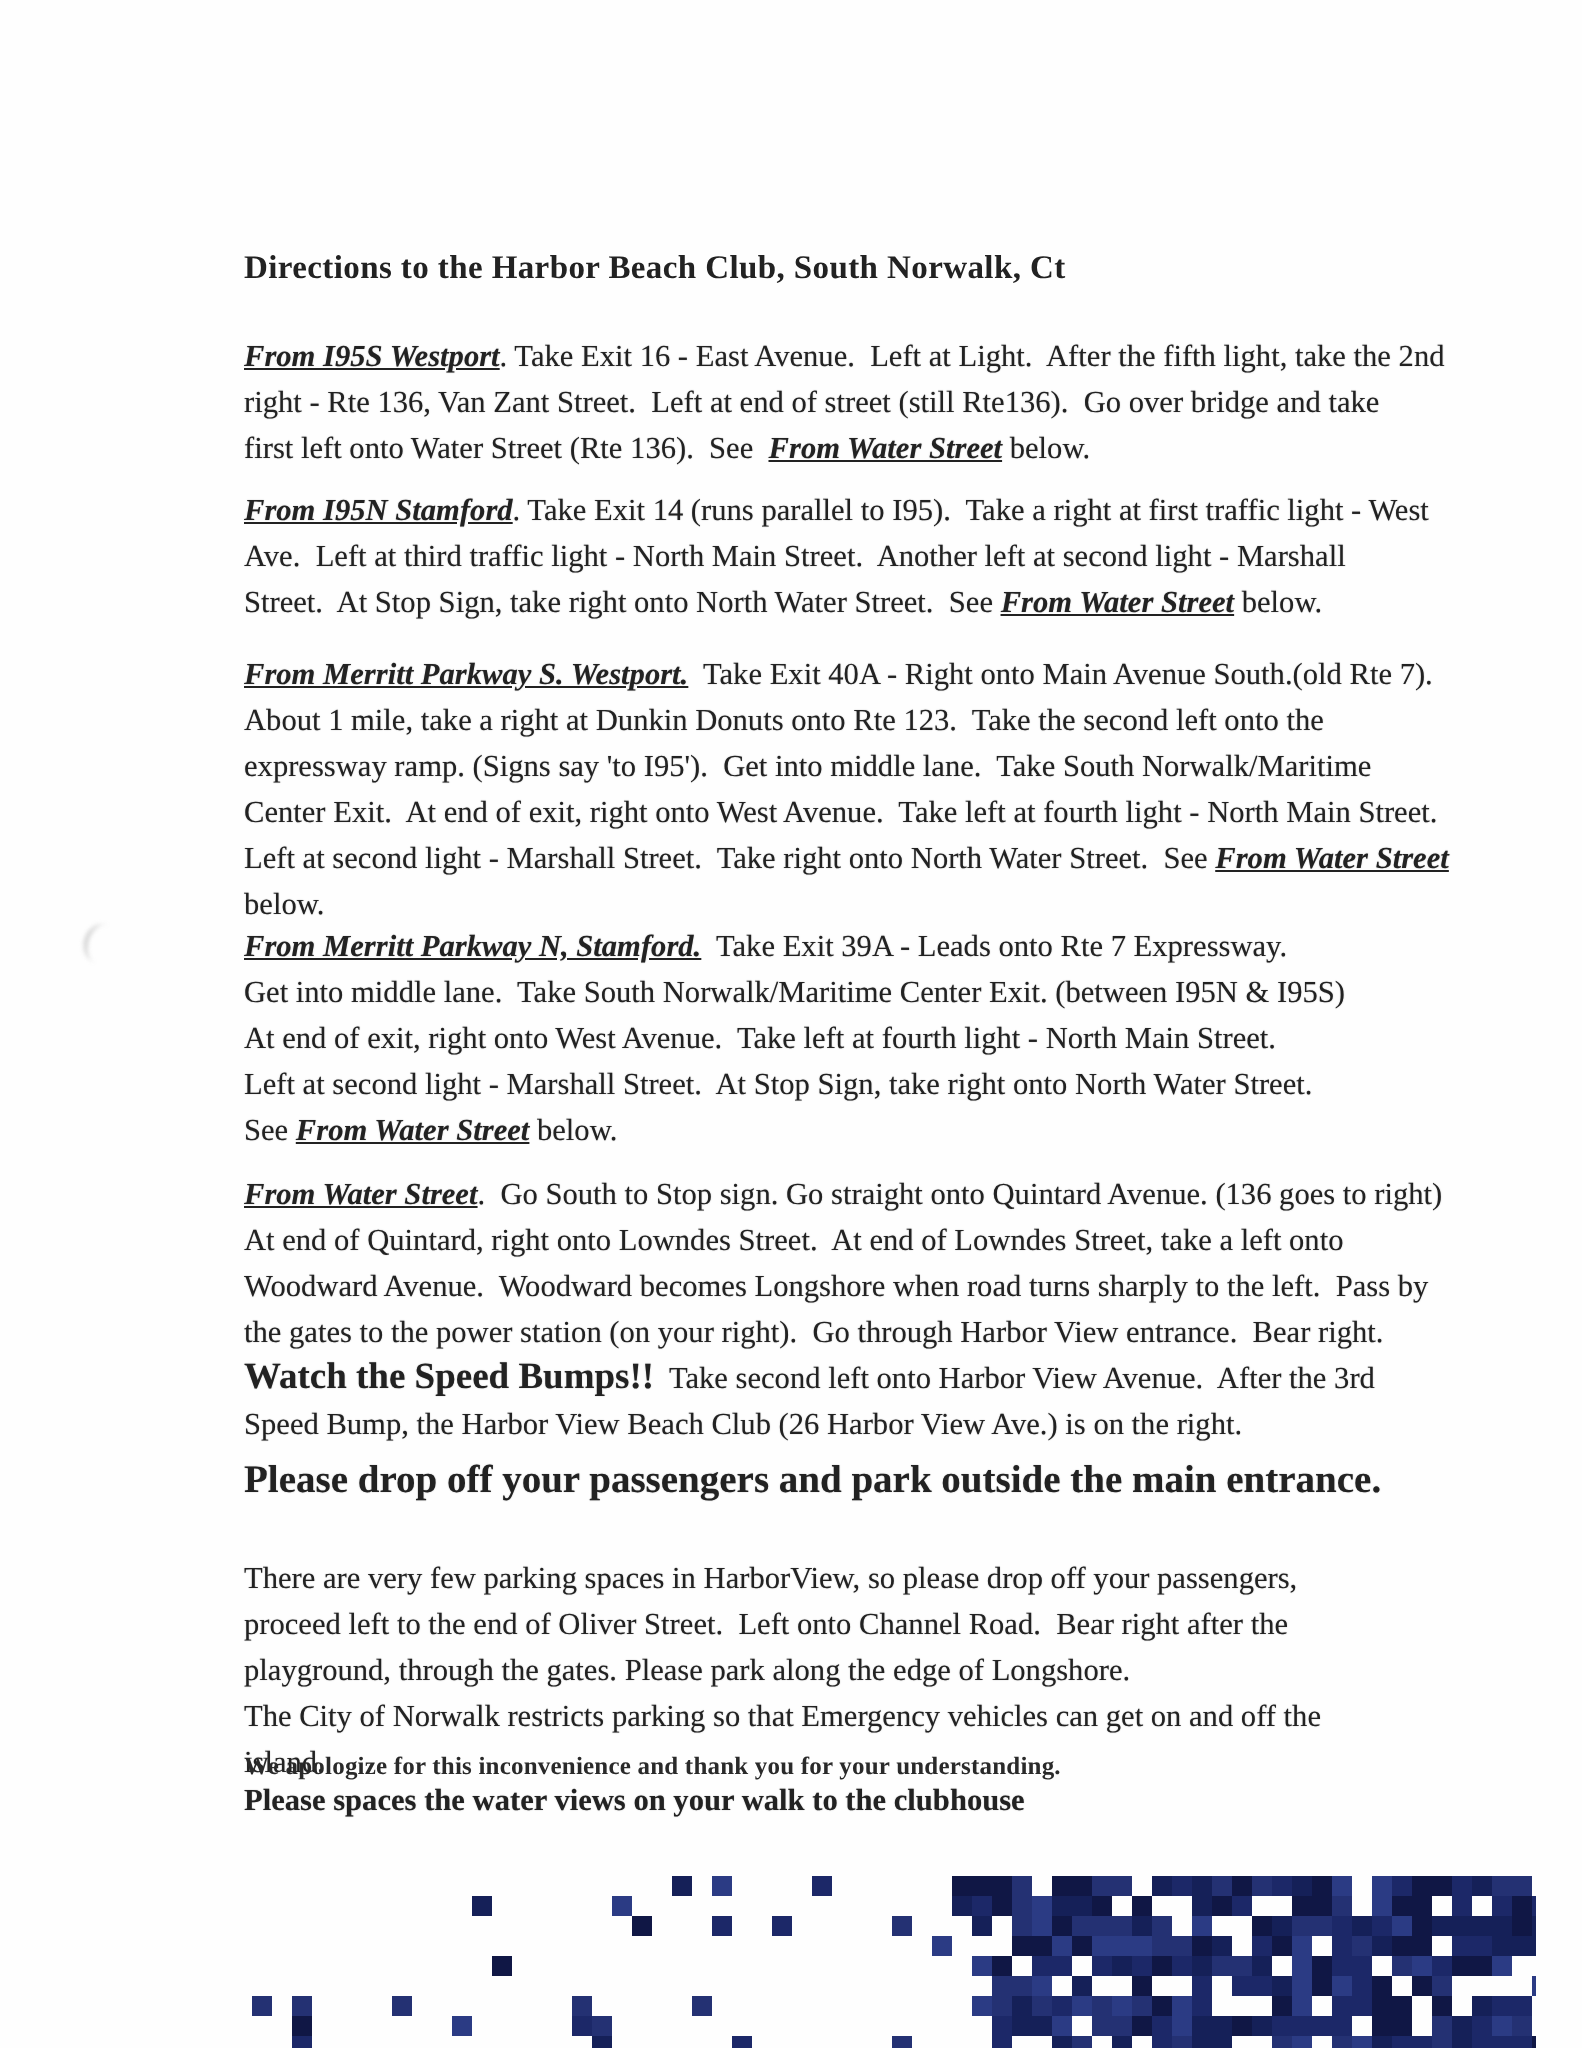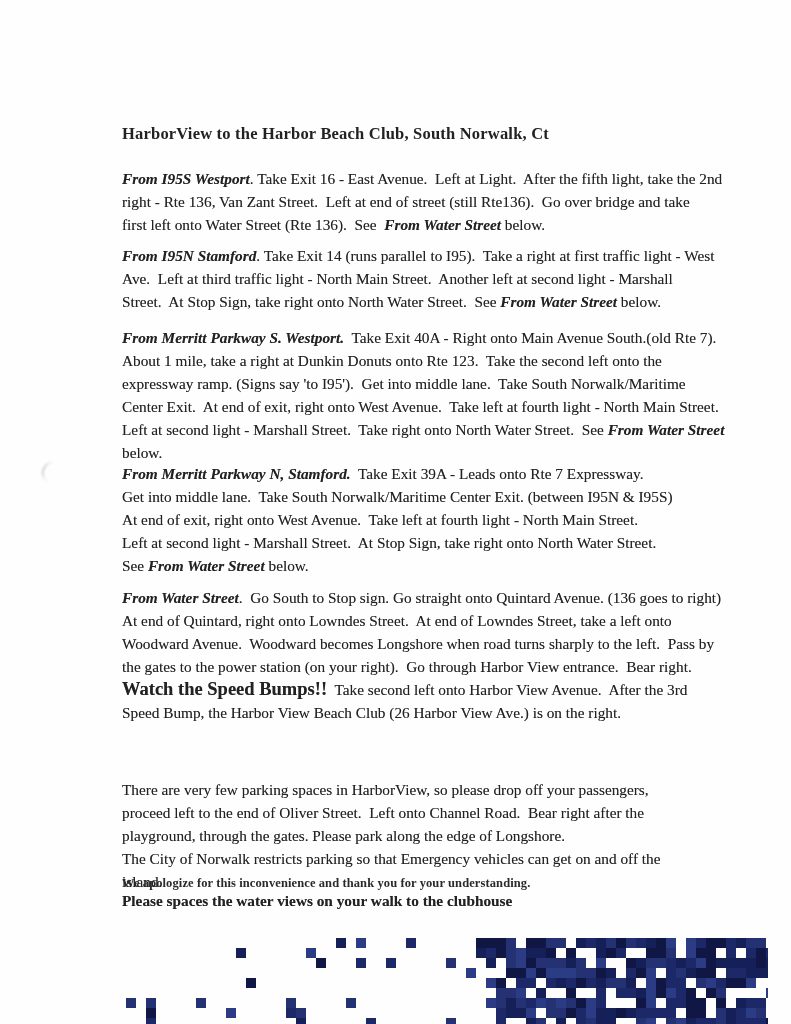--- a/index.html
+++ b/index.html
@@ -27,21 +27,21 @@
     white-space:pre-wrap;
     text-shadow:0 0 0.6px rgba(50,50,50,0.45);
   }
   .p1{top:167px;}
   .p2{top:244px;}
   .p3{top:326px;}
   .p4{top:462px;}
   .p5{top:586px;}
   .boldpara{top:778px;font-weight:normal;font-size:15.3px;}
   .seg-n{}
-  .seg-bi{font-weight:bold;font-style:italic;}
+  .seg-bi{font-weight:bold;font-style:italic;text-decoration:underline;}
   .seg-bb{font-weight:bold;font-size:18.5px;}
   .big{
     left:122px;top:730px;
     font-size:19.5px;font-weight:bold;
     white-space:pre;
     text-shadow:0 0 0.6px rgba(50,50,50,0.45);
   }
   .mono{
     left:122px;top:876px;
     font-family:Liberation Serif, serif;
@@ -63,31 +63,32 @@
     transform:rotate(18deg);
     filter:blur(1px);
   }
   .noise-block{position:absolute;}
 </style>
 </head>
 <body>
 
 <div class="page">
 
-  <div class="abs title">HarborView to the Harbor Beach Club, South Norwalk, Ct</div>
+  <div class="abs title">Directions to the Harbor Beach Club, South Norwalk, Ct</div>
 
   <div id="paras">
       <div class="para p1"><span class="seg-bi">From I95S Westport</span><span class="seg-n">. Take Exit 16 - East Avenue.  Left at Light.  After the fifth light, take the 2nd</span><br><span class="seg-n">right - Rte 136, Van Zant Street.  Left at end of street (still Rte136).  Go over bridge and take</span><br><span class="seg-n">first left onto Water Street (Rte 136).  See  </span><span class="seg-bi">From Water Street</span><span class="seg-n"> below.</span></div>
       <div class="para p2"><span class="seg-bi">From I95N Stamford</span><span class="seg-n">. Take Exit 14 (runs parallel to I95).  Take a right at first traffic light - West</span><br><span class="seg-n">Ave.  Left at third traffic light - North Main Street.  Another left at second light - Marshall</span><br><span class="seg-n">Street.  At Stop Sign, take right onto North Water Street.  See </span><span class="seg-bi">From Water Street</span><span class="seg-n"> below.</span></div>
       <div class="para p3"><span class="seg-bi">From Merritt Parkway S. Westport.</span><span class="seg-n">  Take Exit 40A - Right onto Main Avenue South.(old Rte 7).</span><br><span class="seg-n">About 1 mile, take a right at Dunkin Donuts onto Rte 123.  Take the second left onto the</span><br><span class="seg-n">expressway ramp. (Signs say 'to I95').  Get into middle lane.  Take South Norwalk/Maritime</span><br><span class="seg-n">Center Exit.  At end of exit, right onto West Avenue.  Take left at fourth light - North Main Street.</span><br><span class="seg-n">Left at second light - Marshall Street.  Take right onto North Water Street.  See </span><span class="seg-bi">From Water Street</span><br><span class="seg-n">below.</span></div>
       <div class="para p4"><span class="seg-bi">From Merritt Parkway N, Stamford.</span><span class="seg-n">  Take Exit 39A - Leads onto Rte 7 Expressway.</span><br><span class="seg-n">Get into middle lane.  Take South Norwalk/Maritime Center Exit. (between I95N &amp; I95S)</span><br><span class="seg-n">At end of exit, right onto West Avenue.  Take left at fourth light - North Main Street.</span><br><span class="seg-n">Left at second light - Marshall Street.  At Stop Sign, take right onto North Water Street.</span><br><span class="seg-n">See </span><span class="seg-bi">From Water Street</span><span class="seg-n"> below.</span></div>
       <div class="para p5"><span class="seg-bi">From Water Street</span><span class="seg-n">.  Go South to Stop sign. Go straight onto Quintard Avenue. (136 goes to right)</span><br><span class="seg-n">At end of Quintard, right onto Lowndes Street.  At end of Lowndes Street, take a left onto</span><br><span class="seg-n">Woodward Avenue.  Woodward becomes Longshore when road turns sharply to the left.  Pass by</span><br><span class="seg-n">the gates to the power station (on your right).  Go through Harbor View entrance.  Bear right.</span><br><span class="seg-bb">Watch the Speed Bumps!!</span><span class="seg-n">  Take second left onto Harbor View Avenue.  After the 3rd</span><br><span class="seg-n">Speed Bump, the Harbor View Beach Club (26 Harbor View Ave.) is on the right.</span></div>
       <div class="para boldpara"><span class="seg-n">There are very few parking spaces in HarborView, so please drop off your passengers,</span><br><span class="seg-n">proceed left to the end of Oliver Street.  Left onto Channel Road.  Bear right after the</span><br><span class="seg-n">playground, through the gates. Please park along the edge of Longshore.</span><br><span class="seg-n">The City of Norwalk restricts parking so that Emergency vehicles can get on and off the</span><br><span class="seg-n">island.</span></div>
     </div>
 
+  <div class="abs big">Please drop off your passengers and park outside the main entrance.</div>
 
   <div class="abs mono">We apologize for this inconvenience and thank you for your understanding.</div>
 
   <div class="abs final">Please spaces the water views on your walk to the clubhouse</div>
 
   <div class="abs smudge"></div>
 
   <div id="noise">
       <div class="noise-block" style="left: 336px; top: 938px; width: 10px; height: 10px; background: rgb(21, 32, 88);"></div>
       <div class="noise-block" style="left: 356px; top: 938px; width: 10px; height: 10px; background: rgb(43, 59, 132);"></div>

